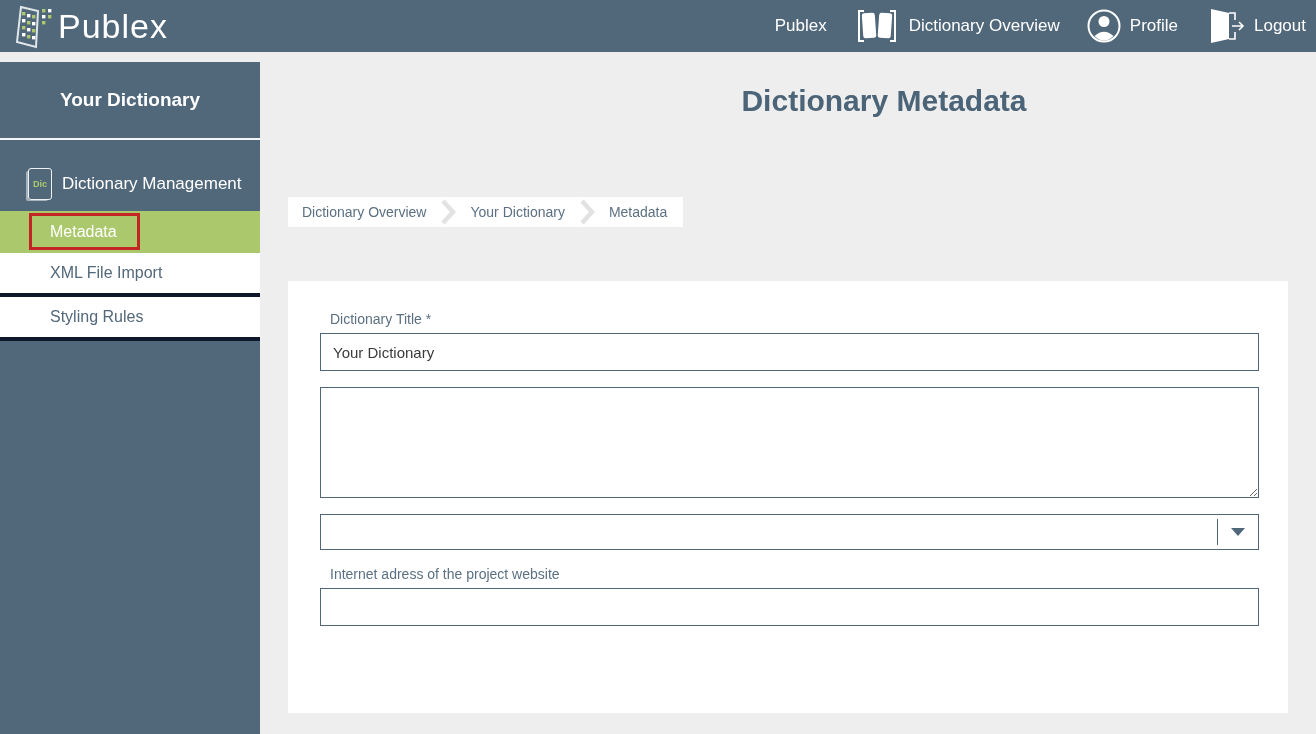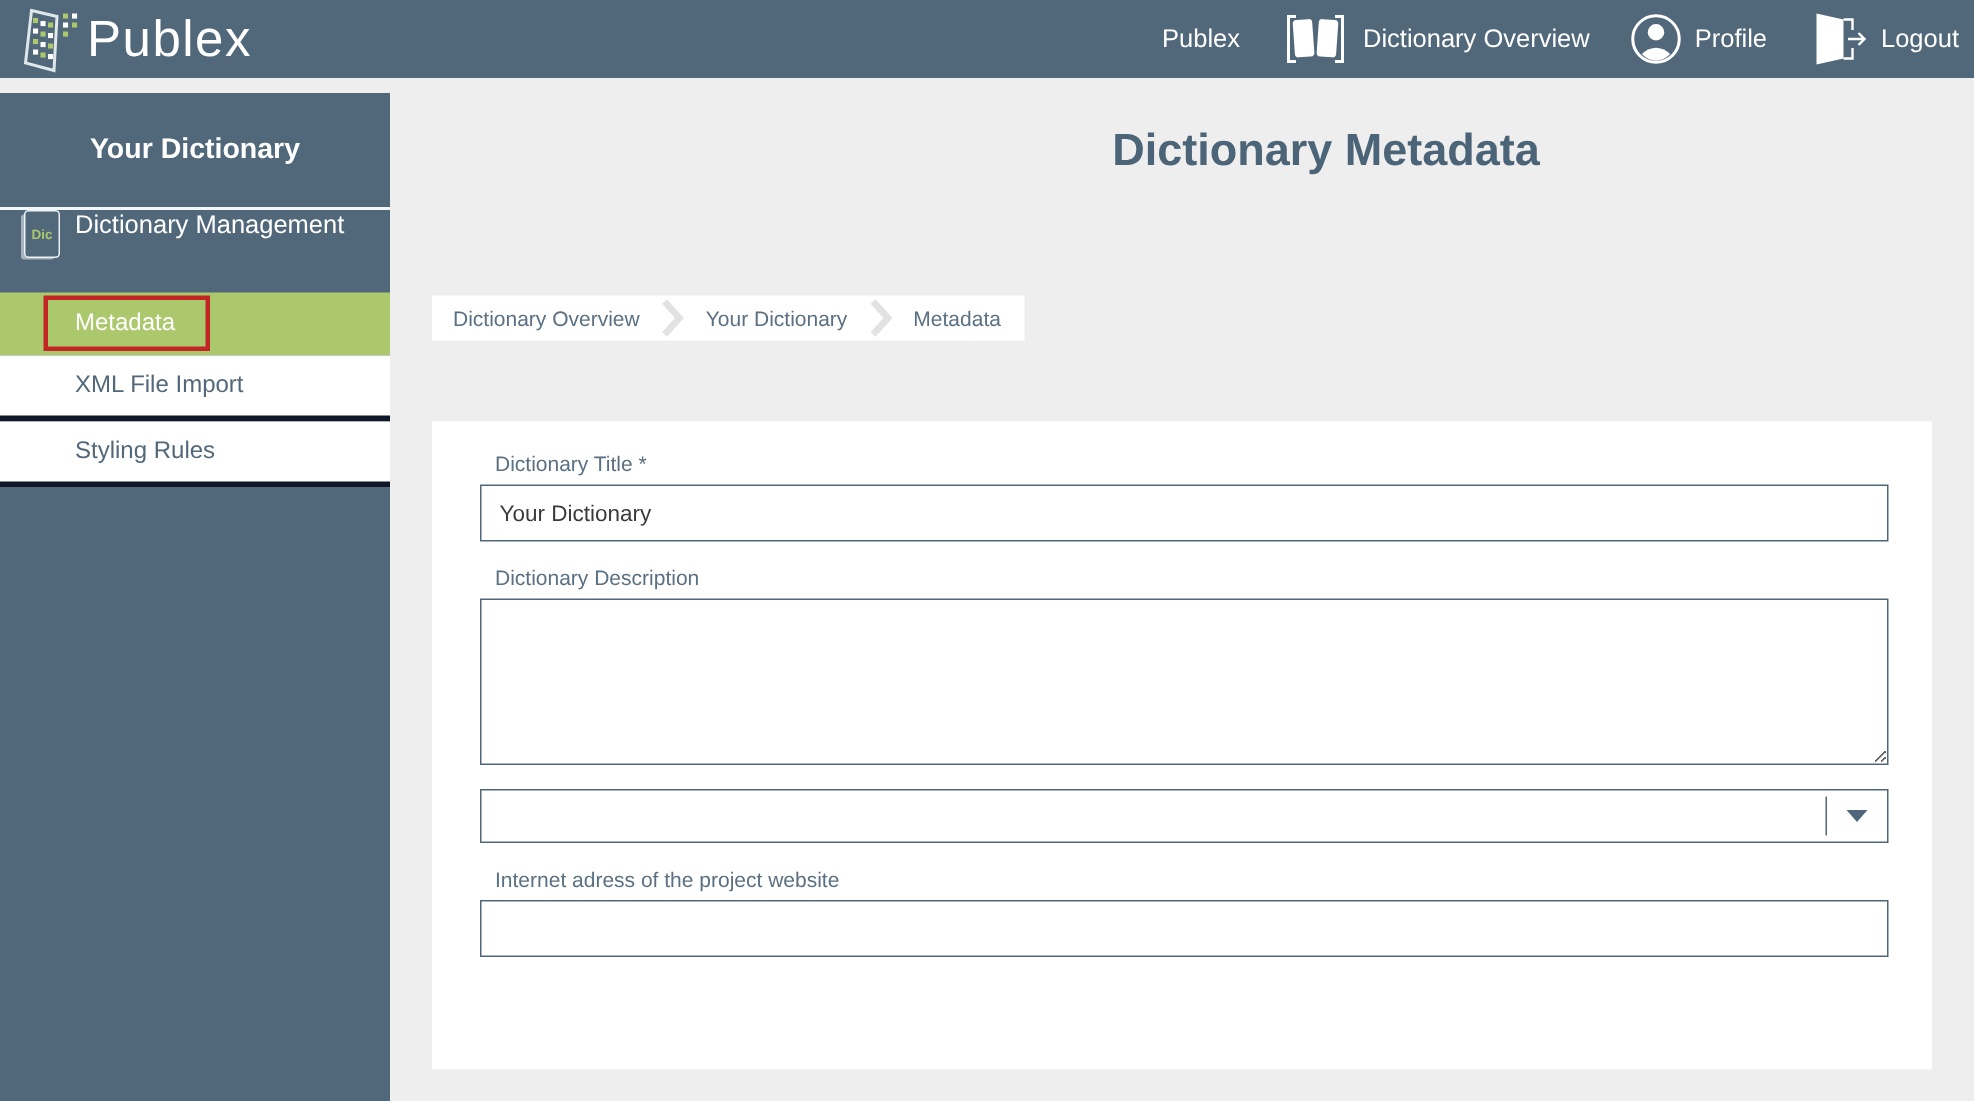--- a/index.html
+++ b/index.html
@@ -30,22 +30,22 @@
   .sidebar {
     position: absolute; top: 62px; left: 0; width: 260px; height: 672px;
     background: #51677a;
   }
   .sidebar-title {
     height: 78px; display: flex; align-items: center; justify-content: center;
     color: #ffffff; font-size: 19px; font-weight: 700;
     border-bottom: 2px solid #f4f6f7;
   }
   .sidebar-section {
-    height: 55px; display: flex; align-items: flex-start; padding-left: 16px;
-    color: #ffffff; font-size: 17px; cursor: pointer;
+    height: 55px; display: flex; align-items: center; padding-left: 28px;
+    color: #ffffff; font-size: 17px; cursor: pointer; margin-top: 16px;
   }
   .sidebar-section .section-label { margin-left: 10px; }
   .dic-icon {
     width: 24px; height: 32px; border: 1.5px solid #eef2f4; border-radius: 3px;
     display: flex; align-items: center; justify-content: center;
     font-size: 9px; font-weight: 700; color: #abc96c;
     box-shadow: -3px 2px 0 -1px rgba(238,242,244,.55);
   }
   .sidebar-item { position: relative; display: flex; align-items: center; cursor: pointer; }
   .sidebar-item .item-label { margin-left: 50px; font-size: 16px; }
@@ -73,21 +73,21 @@
   .breadcrumb {
     position: absolute; top: 135px; left: 28px; height: 30px;
     background: #ffffff; display: flex; align-items: center; padding: 0 16px 0 14px;
   }
   .crumb { font-size: 14px; color: #5b7082; white-space: nowrap; cursor: pointer; }
   .crumb-sep { display: inline-flex; margin: 0 14px; }
 
   
   .card {
     position: absolute; top: 219px; left: 28px; width: 1000px; height: 432px;
-    background: #ffffff; padding: 20px 29px 0 32px;
+    background: #ffffff; padding: 30px 29px 0 32px;
   }
   .field-label { font-size: 14px; color: #5b7082; margin: 0 0 6px 10px; }
   .text-input {
     width: 939px; height: 38px; border: 1px solid #50667a; background: #ffffff;
     font-family: "Liberation Sans", sans-serif; font-size: 15px; color: #3b3b3b;
     padding: 0 12px; outline: none; display: block; margin-bottom: 16px;
   }
   .text-area {
     width: 939px; height: 111px; border: 1px solid #50667a; background: #ffffff;
     font-family: "Liberation Sans", sans-serif; font-size: 15px; color: #3b3b3b;
@@ -228,21 +228,20 @@
           <polyline points="3,2 13,13 3,24" stroke="#e2e2e2" stroke-width="4.5" fill="none"></polyline>
         </svg>
     </span>
     <span class="crumb">Metadata</span>
   </nav>
 
   <section class="card">
     <div class="field-label">Dictionary Title *</div>
     <input class="text-input" type="text" value="Your Dictionary" style="">
 
-    <div class="field-label">Dictionary Description</div>
     <textarea class="text-area" style=""></textarea>
 
     <div class="select-box">
       <span class="select-value"></span>
       <span class="select-divider"></span>
       <span class="select-arrow"></span>
     </div>
 
     <div class="field-label">Internet adress of the project website</div>
     <input class="text-input" type="text" value="" style="">

